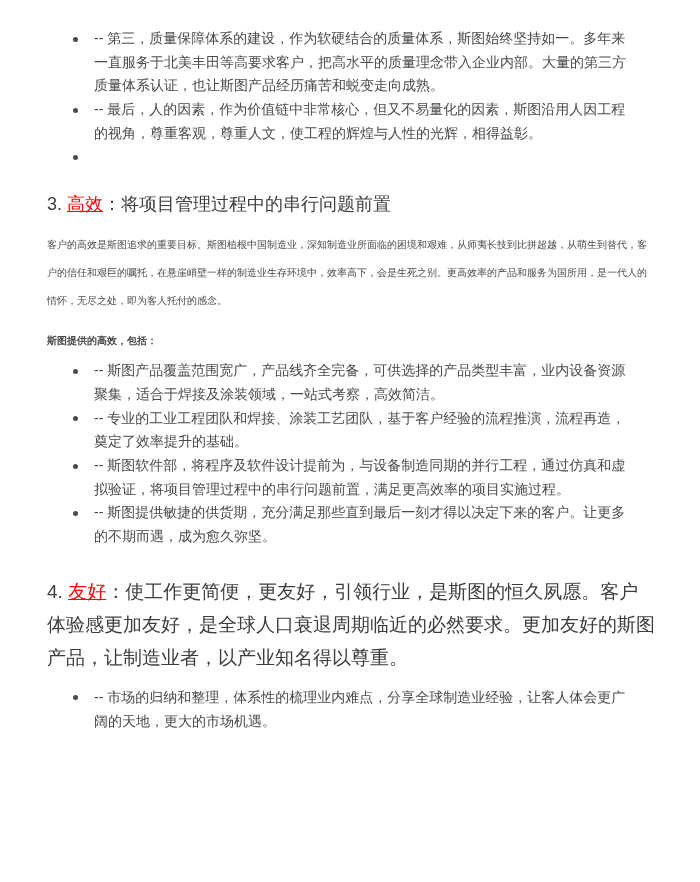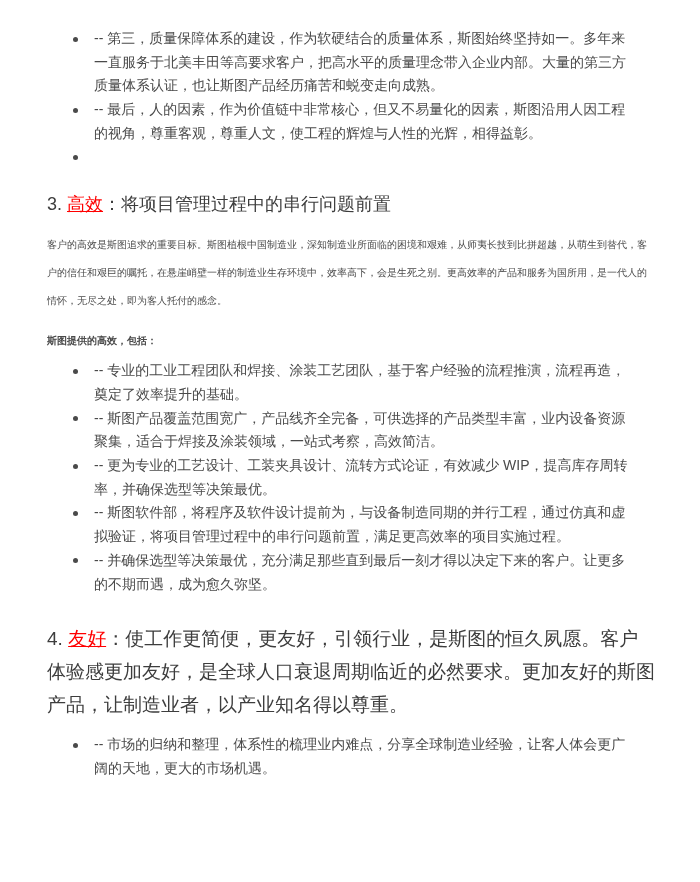--- a/index.html
+++ b/index.html
@@ -69,25 +69,24 @@
       <li></li>
     </ul>
 
   <h3 class="sec-heading"><span>3. </span><span class="red-keyword">高效</span><span>：将项目管理过程中的串行问题前置</span></h3>
 
   <p class="body-para">客户的高效是斯图追求的重要目标。斯图植根中国制造业，深知制造业所面临的困境和艰难，从师夷长技到比拼超越，从萌生到替代，客户的信任和艰巨的嘱托，在悬崖峭壁一样的制造业生存环境中，效率高下，会是生死之别。更高效率的产品和服务为国所用，是一代人的情怀，无尽之处，即为客人托付的感念。</p>
 
   <p class="body-para tight">斯图提供的高效，包括：</p>
 
   <ul class="blist mid">
+      <li>-- 斯图产品覆盖范围宽广，产品线齐全完备，可供选择的产品类型丰富，业内设备资源聚集，适合于焊接及涂装领域，一站式考察，高效简洁。</li>
       <li>-- 专业的工业工程团队和焊接、涂装工艺团队，基于客户经验的流程推演，流程再造，奠定了效率提升的基础。</li>
-      <li>-- 斯图产品覆盖范围宽广，产品线齐全完备，可供选择的产品类型丰富，业内设备资源聚集，适合于焊接及涂装领域，一站式考察，高效简洁。</li>
-      <li>-- 更为专业的工艺设计、工装夹具设计、流转方式论证，有效减少 WIP，提高库存周转率，并确保选型等决策最优。</li>
       <li>-- 斯图软件部，将程序及软件设计提前为，与设备制造同期的并行工程，通过仿真和虚拟验证，将项目管理过程中的串行问题前置，满足更高效率的项目实施过程。</li>
-      <li>-- 并确保选型等决策最优，充分满足那些直到最后一刻才得以决定下来的客户。让更多的不期而遇，成为愈久弥坚。</li>
+      <li>-- 斯图提供敏捷的供货期，充分满足那些直到最后一刻才得以决定下来的客户。让更多的不期而遇，成为愈久弥坚。</li>
     </ul>
 
   <h2 class="sec-heading-lg"><span>4. </span><span class="red-keyword">友好</span><span>：使工作更简便，更友好，引领行业，是斯图的恒久夙愿。客户体验感更加友好，是全球人口衰退周期临近的必然要求。更加友好的斯图产品，让制造业者，以产业知名得以尊重。</span></h2>
 
   <ul class="blist last">
       <li>-- 市场的归纳和整理，体系性的梳理业内难点，分享全球制造业经验，让客人体会更广阔的天地，更大的市场机遇。</li>
     </ul>
 
 </div>
 

